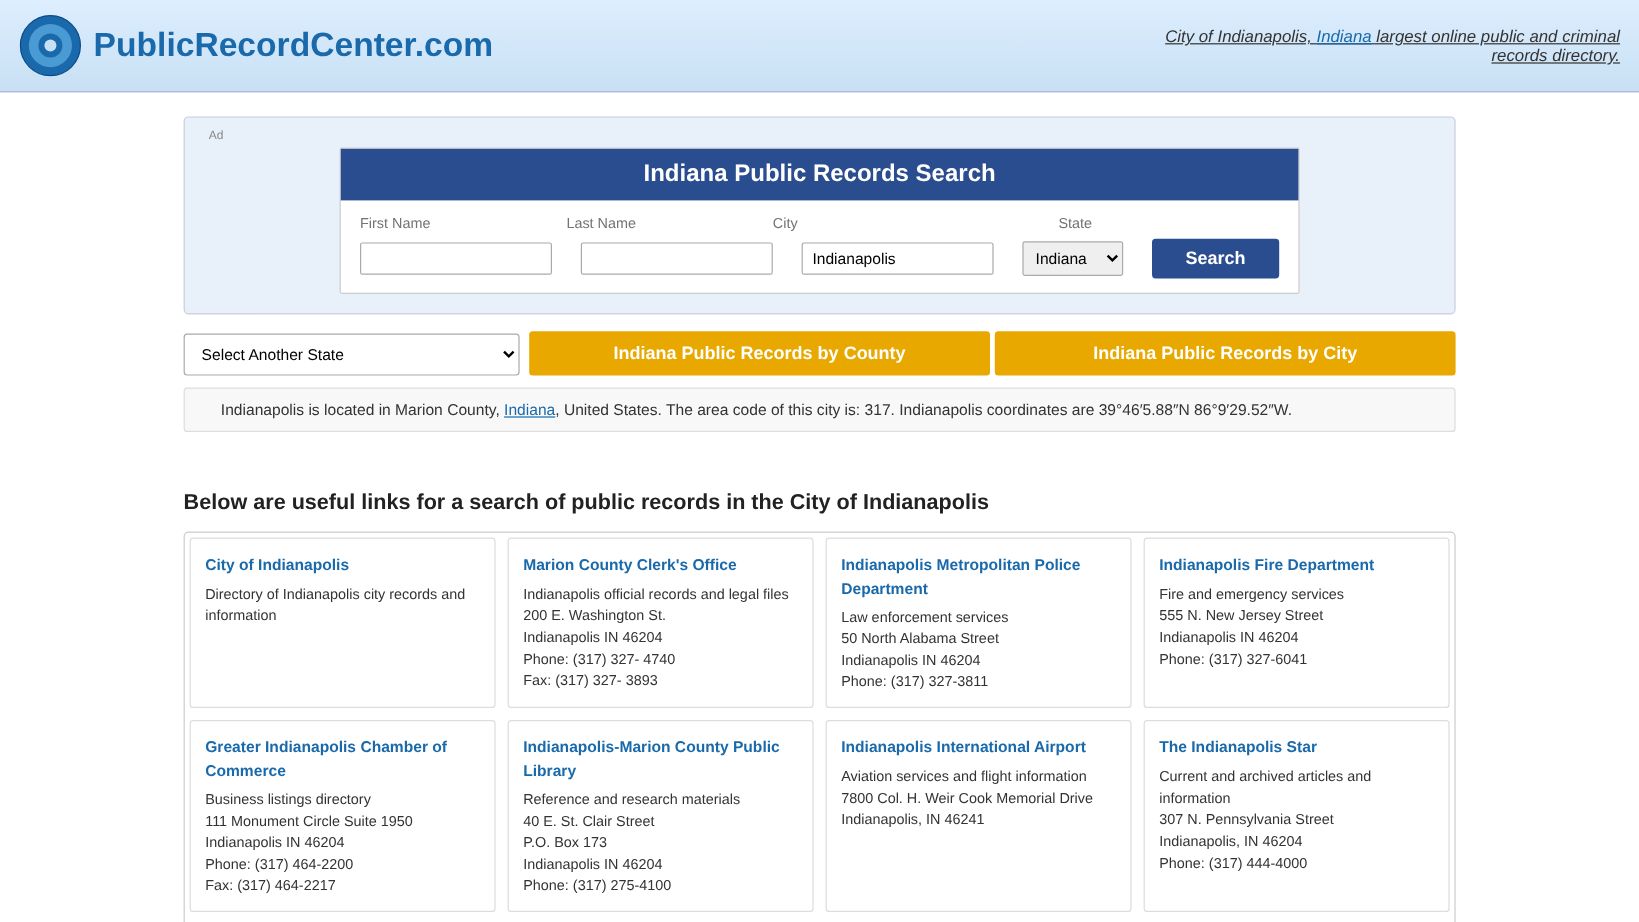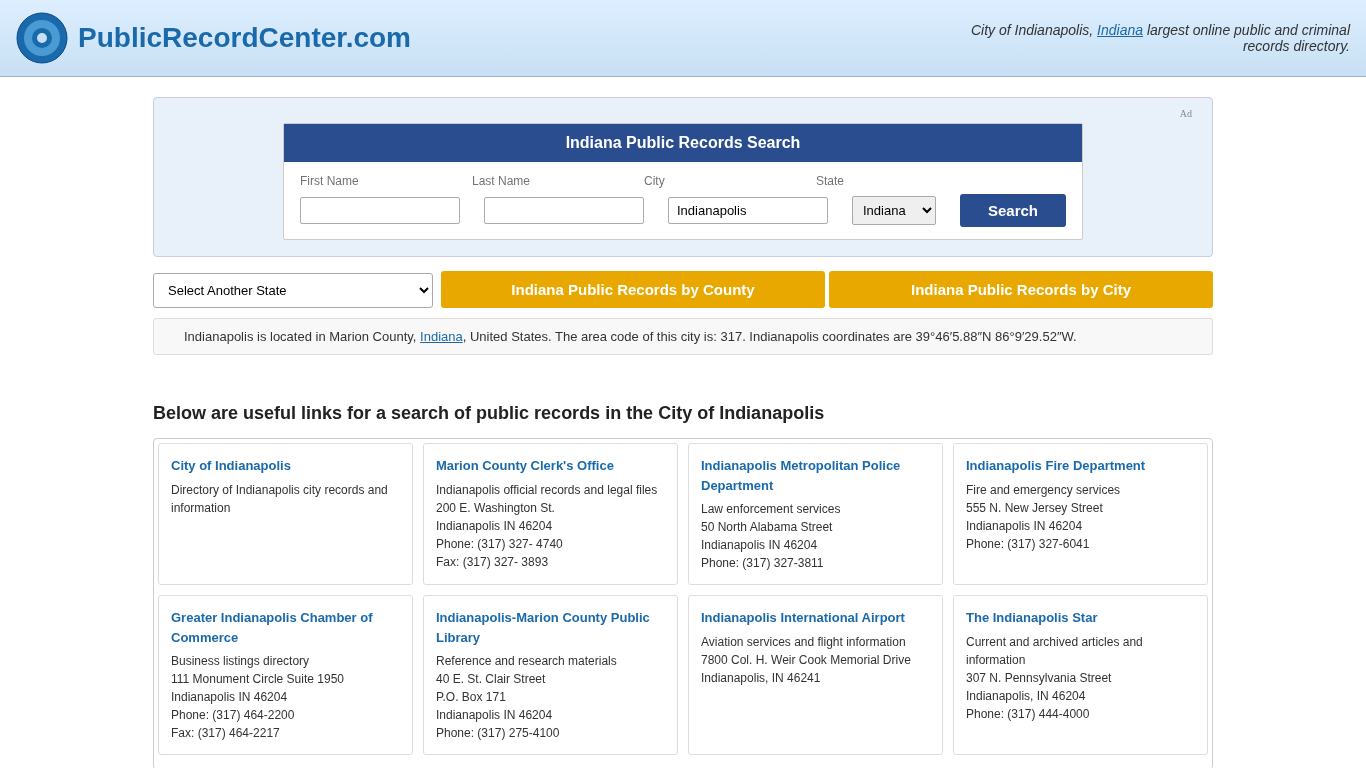--- a/index.html
+++ b/index.html
@@ -27,20 +27,21 @@
       font-size: 28px;
       font-weight: bold;
       color: #1a6aab;
     }
     #header-tagline {
       text-align: right;
       font-size: 14px;
       color: #333;
       font-style: italic;
       max-width: 420px;
+      text-decoration: underline;
     }
     #header-tagline a {
       color: #1a6aab;
       text-decoration: underline;
     }
 
     
     #main {
       max-width: 1100px;
       margin: 0 auto;
@@ -49,57 +50,56 @@
 
     
     #ad-container {
       background: #e8f0fa;
       border: 1px solid #ccd;
       border-radius: 4px;
       padding: 10px 20px 16px;
       margin: 10px 0;
     }
     #ad-label {
-      text-align: right;
+      text-align: left;
       font-size: 10px;
       color: #888;
       margin-bottom: 4px;
-      font-family: Liberation Serif, serif;
     }
     #search-box {
       background: #fff;
       border: 1px solid #ccc;
       border-radius: 2px;
       max-width: 800px;
       margin: 0 auto;
     }
     #search-box-header {
       background: #2a4d8f;
       color: #fff;
       text-align: center;
-      font-size: 16px;
+      font-size: 20px;
       font-weight: bold;
       padding: 10px;
     }
     #search-form {
       padding: 12px 16px;
     }
     #search-labels {
       display: flex;
       gap: 12px;
       margin-bottom: 6px;
     }
     #search-labels label {
       font-size: 12px;
       color: #737373;
     }
     .label-firstname { width: 160px; }
     .label-lastname { width: 160px; }
     .label-city { width: 160px; }
-    .label-state { width: 160px; }
+    .label-state { width: 160px; text-align: center; }
     #search-inputs {
       display: flex;
       gap: 24px;
       align-items: center;
     }
     #search-inputs input[type="text"] {
       border: 1px solid #aaa;
       padding: 5px 8px;
       font-size: 13px;
       border-radius: 2px;
@@ -303,21 +303,21 @@
           <div>Business listings directory</div>
           <div>111 Monument Circle Suite 1950</div>
           <div>Indianapolis IN 46204</div>
           <div>Phone: (317) 464-2200</div>
           <div>Fax: (317) 464-2217</div>
         </div>
         <div class="card">
           <a class="card-title" href="#">Indianapolis-Marion County Public Library</a>
           <div>Reference and research materials</div>
           <div>40 E. St. Clair Street</div>
-          <div>P.O. Box 171</div>
+          <div>P.O. Box 173</div>
           <div>Indianapolis IN 46204</div>
           <div>Phone: (317) 275-4100</div>
         </div>
         <div class="card">
           <a class="card-title" href="#">Indianapolis International Airport</a>
           <div>Aviation services and flight information</div>
           <div>7800 Col. H. Weir Cook Memorial Drive</div>
           <div>Indianapolis, IN 46241</div>
         </div>
         <div class="card">

